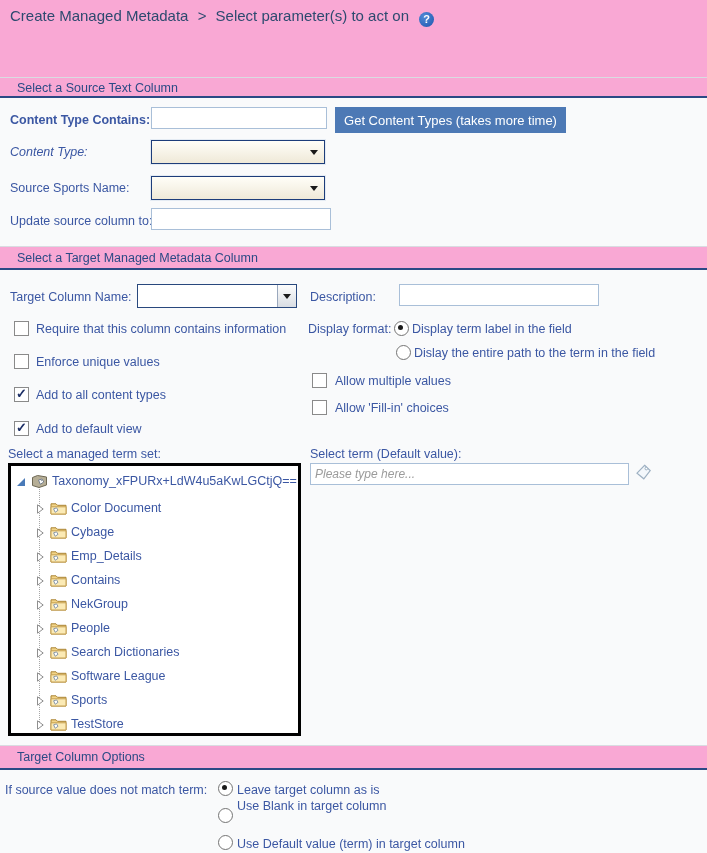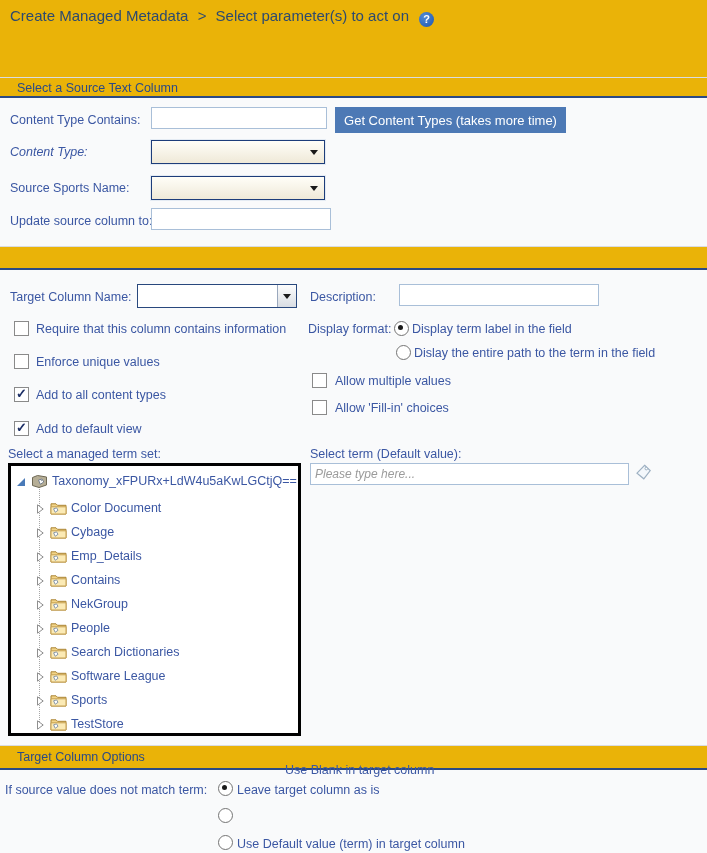--- a/index.html
+++ b/index.html
@@ -1,16 +1,16 @@
 <!DOCTYPE html>
 <html><head>
 <meta charset="utf-8">
 <style>
   html,body{margin:0;padding:0;background:#fff;}
-  #stage{position:relative;width:707px;height:853px;background:#eab308;overflow:hidden;
+  #stage{position:relative;width:707px;height:853px;background:#f9a8d4;overflow:hidden;
          font-family:"Liberation Sans",sans-serif;}
   .zone{position:absolute;left:0;width:707px;background:#f9fafb;}
   .hrule{position:absolute;left:0;width:707px;height:1px;background:#d9dce1;}
   .nrule{position:absolute;left:0;width:707px;height:2px;background:#2b4a85;}
   .sec-title{position:absolute;font-size:12.5px;color:#2b4a85;white-space:nowrap;}
   .lbl{position:absolute;font-size:12.5px;color:#3b57a3;white-space:nowrap;}
   .crumb{position:absolute;left:10px;top:7px;font-size:15px;color:#2d4a6f;white-space:nowrap;}
   .crumb .sep{margin:0 5px;}
   .help{display:inline-block;width:15px;height:15px;border-radius:50%;margin-left:6px;
         background:radial-gradient(circle at 35% 30%,#4f8ad6,#1f55ae);color:#fff;font-size:11px;
@@ -58,40 +58,41 @@
     <span>Create Managed Metadata</span>
     <span class="sep">&gt;</span>
     <span>Select parameter(s) to act on</span>
     <span class="help">?</span>
   </div>
 
   <div class="hrule" style="top:77px;"></div>
   <div class="sec-title" style="left:17px;top:81px;">Select a Source Text Column</div>
   <div class="nrule" style="top:96px;"></div>
 
-  <div class="lbl" style="left:10px;top:113px;">Content Type Contains:</div>
+  <div class="lbl" style="left:10px;top:113px;font-weight:bold;">Content Type Contains:</div>
   <input class="tbox" style="left: 151px; top: 107px; width: 166px;" type="text" value="">
   <button class="btn" style="left:335px;top:107px;width:231px;height:26px;">Get Content Types (takes more time)</button>
 
   <div class="lbl" style="left:10px;top:145px;font-style:italic;">Content Type:</div>
   <div class="select" style="left:151px;top:140px;width:172px;height:22px;">
     <span class="sel-arrow"></span>
     <span></span>
   </div>
 
   <div class="lbl" style="left:10px;top:181px;">Source Sports Name:</div>
   <div class="select" style="left:151px;top:176px;width:172px;height:22px;">
     <span class="sel-arrow"></span>
     <span></span>
   </div>
 
   <div class="lbl" style="left:10px;top:214px;">Update source column to:</div>
   <input class="tbox" style="left: 151px; top: 208px; width: 170px;" type="text" value="">
 
   <div class="hrule" style="top:246px;"></div>
+  <div class="sec-title" style="left:17px;top:251px;">Select a Target Managed Metadata Column</div>
   <div class="nrule" style="top:268px;"></div>
 
   <div class="lbl" style="left:10px;top:290px;">Target Column Name:</div>
   <div class="combo" style="left:137px;top:284px;width:158px;height:22px;">
     <span></span>
     <span class="combo-btn">
       <span class="sel-arrow"></span>
     </span>
   </div>
   <div class="lbl" style="left:310px;top:290px;">Description:</div>
@@ -267,18 +268,18 @@
   <div class="hrule" style="top:745px;"></div>
   <div class="sec-title" style="left:17px;top:750px;">Target Column Options</div>
   <div class="nrule" style="top:768px;"></div>
 
   <div class="lbl" style="left:5px;top:783px;">If source value does not match term:</div>
 
   <span class="radio selected" style="left:218px;top:781px;"></span>
   <div class="lbl" style="left:237px;top:783px;">Leave target column as is</div>
 
   <span class="radio" style="left:218px;top:808px;"></span>
-  <div class="lbl" style="left:237px;top:763px;margin-left:48px;">Use Blank in target column</div>
+  <div class="lbl" style="left:237px;top:799px;">Use Blank in target column</div>
 
   <span class="radio" style="left:218px;top:835px;"></span>
   <div class="lbl" style="left:237px;top:837px;">Use Default value (term) in target column</div>
 
 </div>
 
 </body></html>

